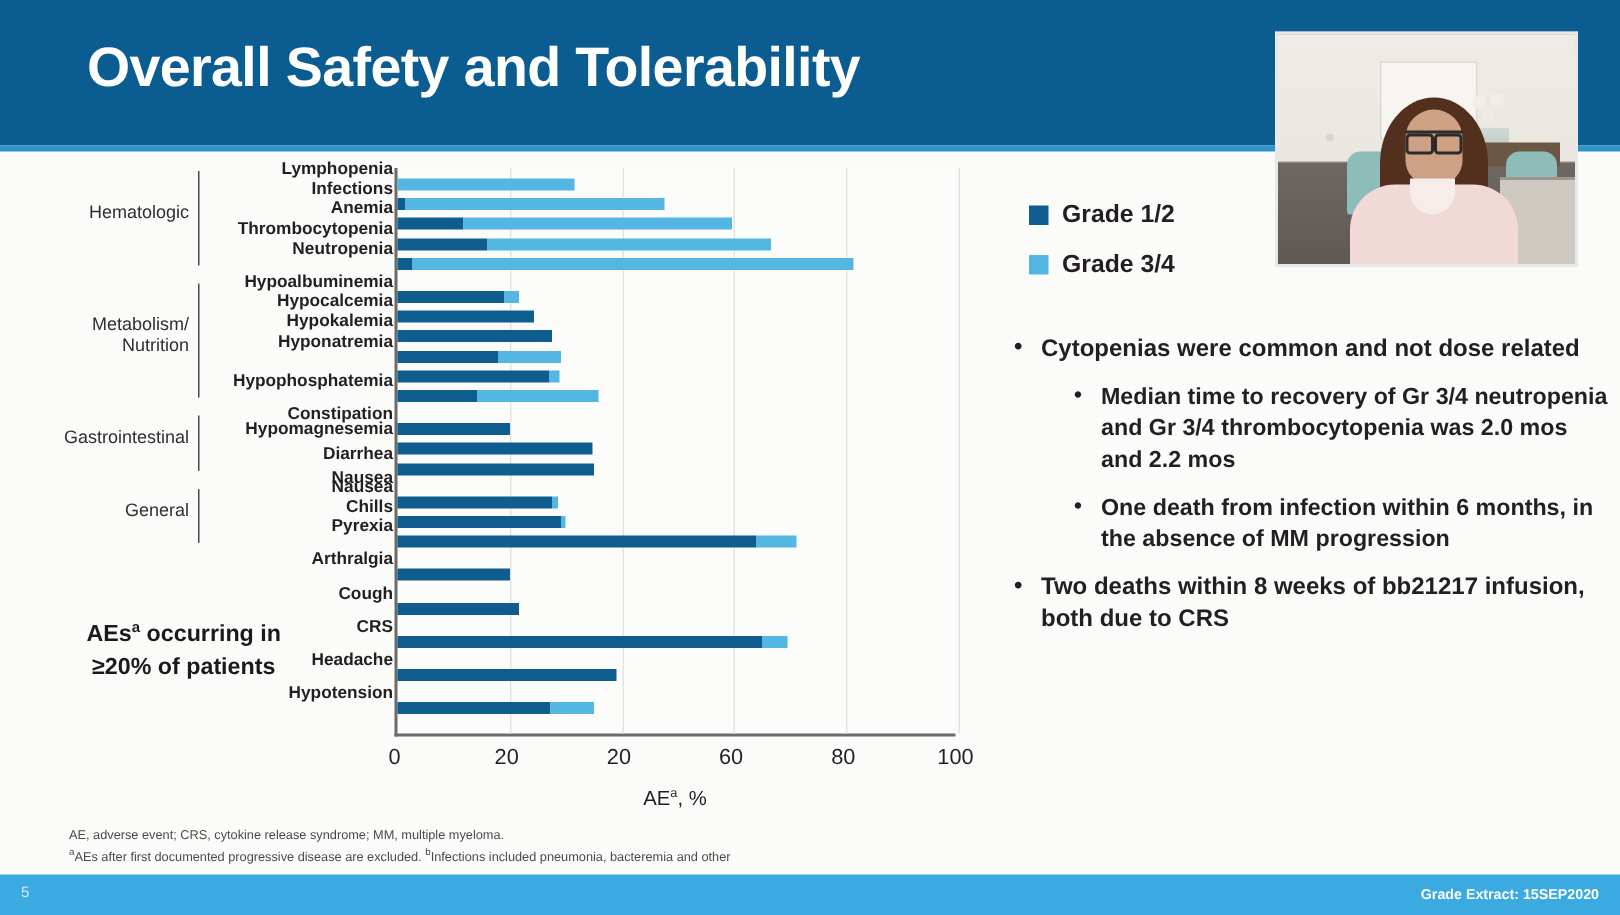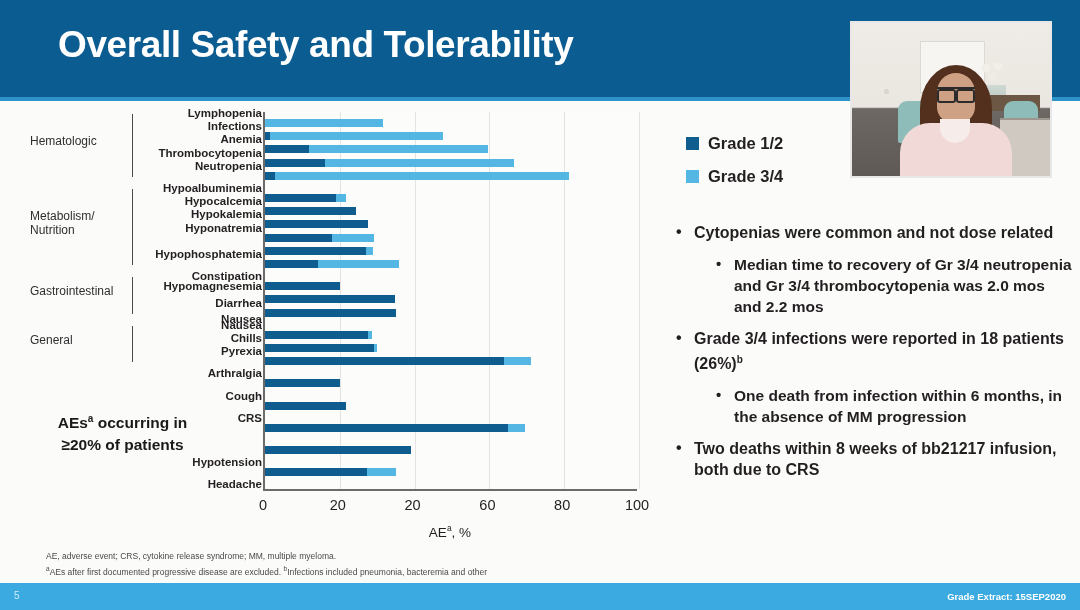--- a/index.html
+++ b/index.html
@@ -85,21 +85,21 @@
   .wc-neck {
     position:absolute; left: 88px; top: 96px; width: 30px; height: 24px;
     background: #f6ece9; border-radius: 0 0 15px 15px;
   }
 
   
   #chart-area { position: absolute; left: 0px; top: 104px; width: 660px; height: 440px; }
 
   .group-label {
     position: absolute; font-size: 12px; color: #2f2f2f;
-    text-align: left; line-height: 14px;
+    text-align: right; line-height: 14px;
   }
   .group-rule {
     position: absolute; width: 1px; background: #4a4a4a;
   }
   .cat-label {
     position: absolute; right: 0; font-size: 11.5px; color: #231f20;
     text-align: right; line-height: 12px; white-space: nowrap; font-weight: bold;
   }
   #cat-col { position: absolute; left: 120px; top: 0; width: 142px; height: 400px; }
 
@@ -216,21 +216,21 @@
       <div class="cat-label" style="top: 144px;">Hypophosphatemia</div>
       <div class="cat-label" style="top: 166.2px;">Constipation</div>
       <div class="cat-label" style="top: 189px; margin-top: 20px;">Nausea</div>
       <div class="cat-label" style="top: 192.6px;">Diarrhea</div>
       <div class="cat-label" style="top: 214.8px;">Nausea</div>
       <div class="cat-label" style="top: 228px;">Chills</div>
       <div class="cat-label" style="top: 241.2px;">Pyrexia</div>
       <div class="cat-label" style="top: 263.4px;">Arthralgia</div>
       <div class="cat-label" style="top: 285.6px;">Cough</div>
       <div class="cat-label" style="top: 307.8px;">CRS</div>
-      <div class="cat-label" style="top: 330px; margin-top: 44px;">Headache</div>
+      <div class="cat-label" style="top: 330px;">Headache</div>
       <div class="cat-label" style="top: 352.2px;">Hypotension</div>
     </div>
   <div id="plot" style="height: 379.4px;">
       <div class="gridline" style="left: 74.8px;"></div>
       <div class="gridline" style="left: 149.6px;"></div>
       <div class="gridline" style="left: 224.4px;"></div>
       <div class="gridline" style="left: 299.2px;"></div>
       <div class="gridline" style="left: 374px;"></div>
       <div class="bar-row" style="top: 7px; width: 374px;">
         <div class="seg seg-g34" style="left: 0px; width: 118.184px;"></div>
@@ -340,21 +340,20 @@
     </div>
     <div class="legend-item">
       <span class="legend-swatch" style="background: rgb(83, 182, 227);"></span>
       <span class="legend-text">Grade 3/4</span>
     </div>
   </div>
 
 <div id="bullets">
     <div class="b1">Cytopenias were common and not dose related</div>
     <div class="b2">Median time to recovery of Gr 3/4 neutropenia and Gr 3/4 thrombocytopenia was 2.0 mos and 2.2 mos</div>
-    <div class="b1">Grade 3/4 infections were reported in 18 patients (26%)<sup>b</sup></div>
     <div class="b2">One death from infection within 6 months, in the absence of MM progression</div>
     <div class="b1">Two deaths within 8 weeks of bb21217 infusion, both due to CRS</div>
   </div>
 
 <div id="footnotes">
   <div>AE, adverse event; CRS, cytokine release syndrome; MM, multiple myeloma.</div>
   <div><sup>a</sup>AEs after first documented progressive disease are excluded. <sup>b</sup>Infections included pneumonia, bacteremia and other</div>
 </div>
 
 <div id="footer-bar">

